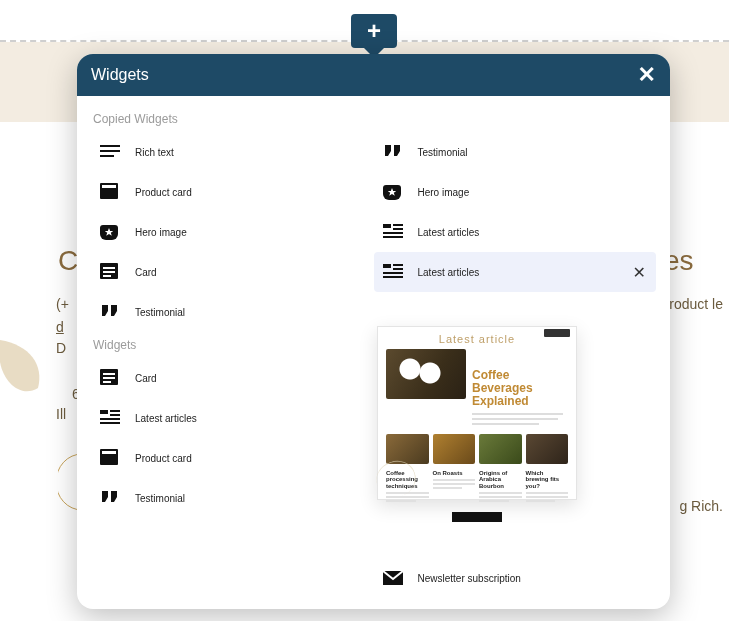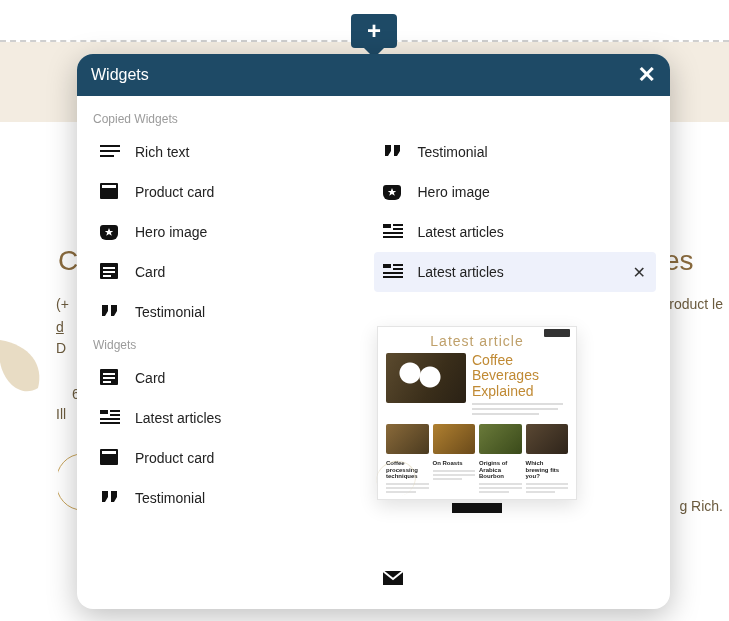--- a/index.html
+++ b/index.html
@@ -71,52 +71,52 @@
   .item {
     display: flex; align-items: center;
     height: 40px;
     padding: 0 8px;
     gap: 14px;
     border-radius: 4px;
     cursor: pointer;
     position: relative;
   }
   .item.highlight { background: #eef1fb; }
-  .item .label { font-size: 14px; color: #222; }
+  .item .label { font-size: 10px; color: #222; }
   .item .remove {
     position: absolute; right: 10px; font-size: 16px; color: #333;
   }
 
   .icon { width: 22px; height: 18px; flex: 0 0 22px; display: flex; align-items: center; justify-content: center; }
   .icon svg { display: block; }
 
   
   .preview {
     position: absolute;
     left: 300px; top: 230px;
     width: 200px; height: 174px;
     border: 1px solid #e4e4e4;
     background: #fff;
     box-shadow: 0 6px 18px rgba(0,0,0,0.12);
     padding: 6px 8px 10px;
   }
   .preview .pv-hdr {
-    text-align: center; font-size: 14px; color: #bfa06a; letter-spacing: 1px; margin-bottom: 4px;
+    text-align: center; font-size: 11px; color: #bfa06a; letter-spacing: 1px; margin-bottom: 4px;
   }
   .preview .pin { position:absolute; top:2px; right:6px; width:26px; height:8px; background:#333; border-radius:1px; }
   .pv-hero { display: flex; gap: 6px; margin-bottom: 6px; }
   .pv-hero-img {
     width: 80px; height: 50px; border-radius: 2px;
     background:
       radial-gradient(circle at 30% 40%, #fff 0 10px, transparent 11px),
       radial-gradient(circle at 55% 48%, #fff 0 10px, transparent 11px),
       linear-gradient(120deg, #5b4a2e 0%, #3a2e1a 60%, #2a2115 100%);
   }
   .pv-hero-txt { flex: 1; }
-  .pv-hero-title { font-size: 14px; font-weight: normal; color: #c08a34; line-height: 1.1; }
+  .pv-hero-title { font-size: 12px; font-weight: bold; color: #c08a34; line-height: 1.1; margin-top: 20px; }
   .pv-hero-lines { margin-top: 4px; }
   .pv-hero-lines div { height: 2px; background: #ddd; margin-bottom: 3px; }
   .pv-hero-lines div:nth-child(1){width:95%}
   .pv-hero-lines div:nth-child(2){width:90%}
   .pv-hero-lines div:nth-child(3){width:70%}
 
   .pv-thumbs { display: flex; gap: 4px; margin-bottom: 6px; }
   .pv-th {
     width: 44px; height: 30px; border-radius: 2px;
     background: linear-gradient(135deg,#7a5c2e,#3e2f17);
@@ -288,20 +288,21 @@
             <span class="label">Testimonial</span>
           </div>
         </div>
       <div class="col" id="widgets-right" style="padding-top:200px">
           <div class="item">
             <span class="icon">
               <svg width="20" height="18" viewBox="0 0 20 18">
                 <use href="#ic-mail"></use>
               </svg>
             </span>
+            <span class="label">Newsletter subscription</span>
           </div>
           <div class="item"></div>
         </div>
     </div>
 
     <div class="preview">
       <div class="pin"></div>
       <div class="pv-hdr">Latest article</div>
       <div class="pv-hero">
         <div class="pv-hero-img"></div>

